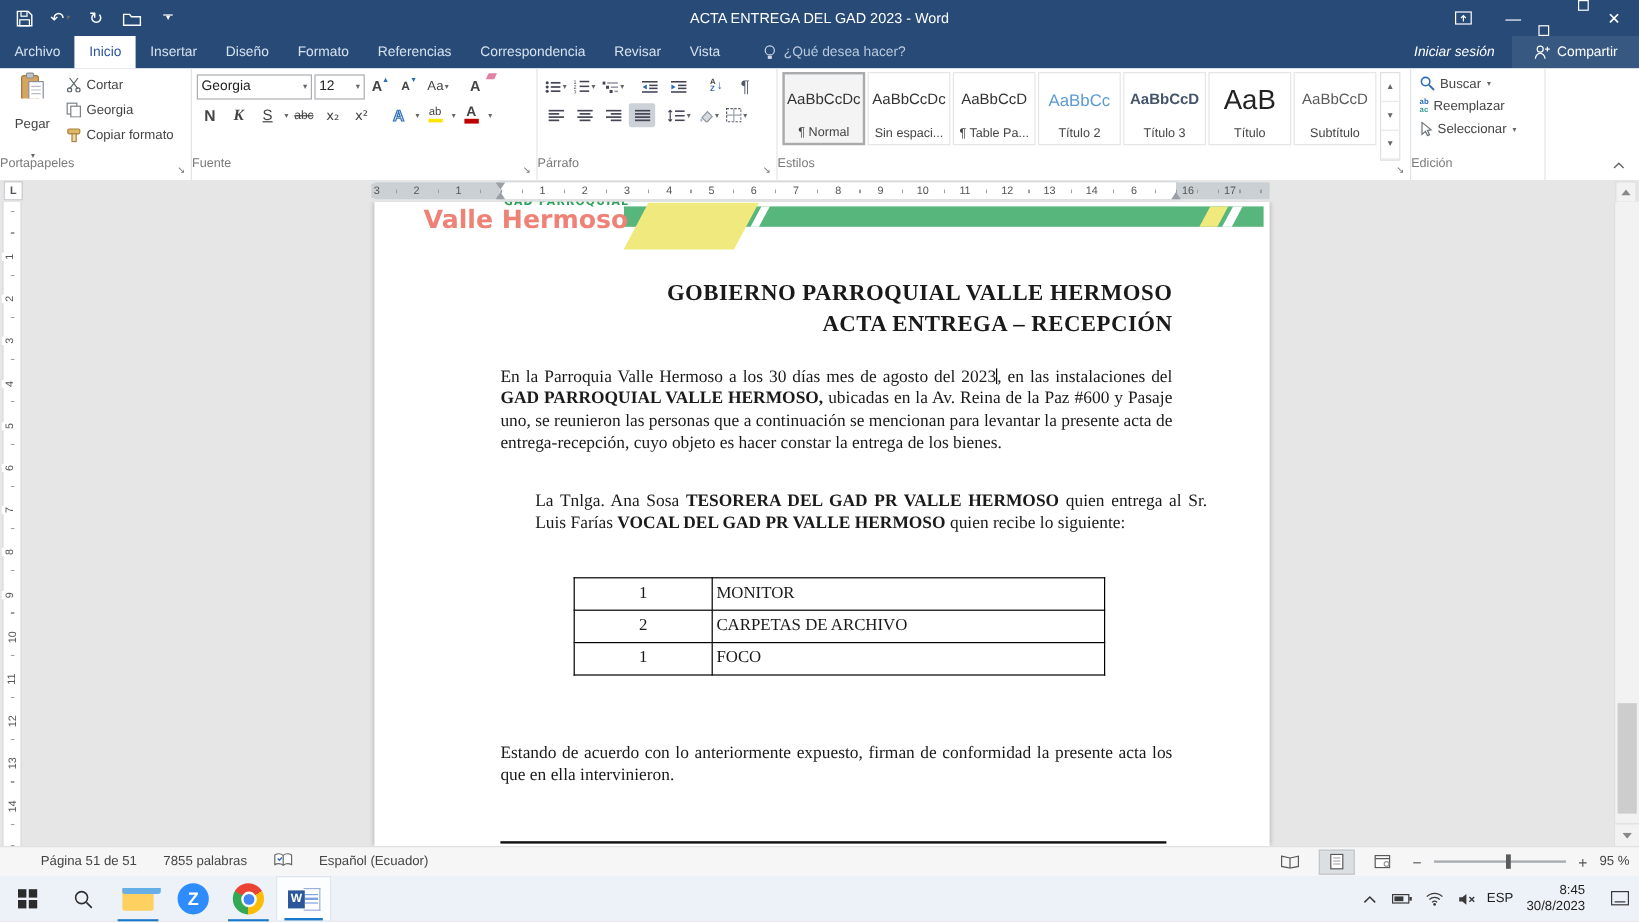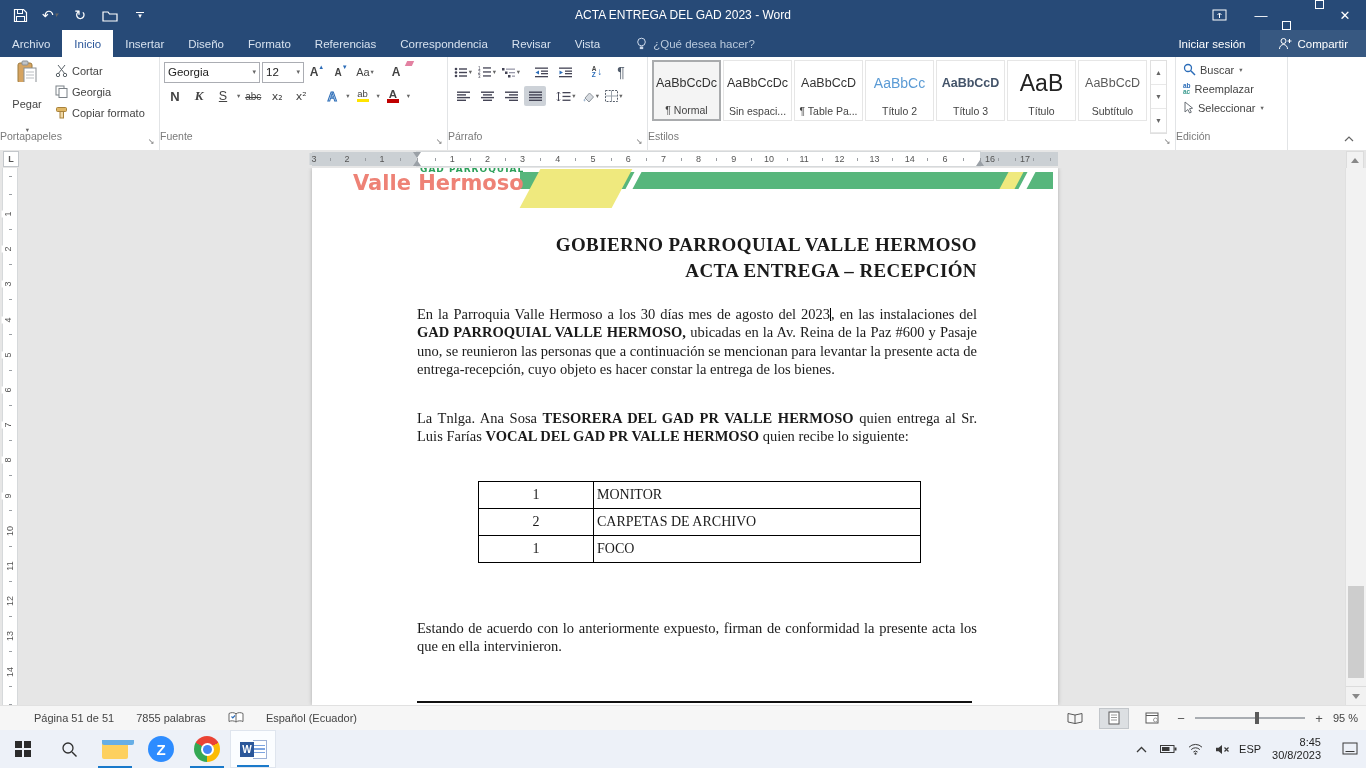--- a/index.html
+++ b/index.html
@@ -20,21 +20,21 @@
   .restore-ic i{position:absolute;width:7px;height:7px;border:1px solid #fff;}
   .restore-ic i:first-child{right:0;top:0;}
   .restore-ic i:last-child{left:0;bottom:0;background:#274a77;}
   
   .tabrow{position:absolute;left:0;top:30px;width:100%;height:27px;background:#274a77;
     display:flex;align-items:stretch;color:#d7e2ef;font-size:11.5px;}
   .tab{display:flex;align-items:center;padding:0 12px;}
   .tab.sel{background:#fff;color:#2b579a;}
   .tellme{display:flex;align-items:center;gap:6px;color:#b9c9dc;padding:0 10px;margin-left:14px;}
   .spacer{flex:1;}
-  .signin{display:flex;align-items:center;padding:0 14px;color:#fff;}
+  .signin{display:flex;align-items:center;padding:0 14px;color:#fff;font-style:italic;}
   .share{display:flex;align-items:center;gap:6px;background:rgba(255,255,255,.08);padding:0 18px;color:#fff;}
   
   .ribbon{position:absolute;left:0;top:57px;width:100%;height:93px;background:#fff;
     border-bottom:1px solid #d4d6d8;display:flex;font-size:11px;color:#444;}
   .group{position:relative;border-right:1px solid #e2e4e6;padding:3px 4px 16px 4px;box-sizing:border-box;}
   .glabel{position:absolute;left:0;right:0;bottom:8px;text-align:left;font-size:10.5px;color:#7a7a7a;}
   .launcher{position:absolute;right:3px;bottom:3px;width:10px;height:10px;font-size:8px;color:#777;
     line-height:10px;text-align:center;}
   .launcher::before{content:"↘";}
   .sbtn{display:flex;align-items:center;gap:4px;height:21px;padding:0 3px;white-space:nowrap;}
@@ -136,21 +136,21 @@
   .banner-w-gap{position:absolute;left:318px;top:4px;width:7px;height:17px;background:#fff;transform:skewX(-28deg);}
   .banner-y2{position:absolute;left:692px;top:4px;width:15px;height:17px;background:#efe97e;transform:skewX(-28deg);}
   .banner-w2{position:absolute;left:711px;top:4px;width:8px;height:17px;background:#fff;transform:skewX(-28deg);}
   .admin{position:absolute;left:105px;top:29px;width:590px;text-align:right;font-family:"Liberation Serif",serif;
     font-weight:bold;font-size:18px;letter-spacing:2px;color:#8c8c8c;}
   .doct{position:absolute;left:105px;width:560px;text-align:right;font-family:"Liberation Serif",serif;
     font-weight:bold;font-size:19px;letter-spacing:.4px;}
   .t1{top:66px;} .t2{top:92px;}
   .dpar{position:absolute;left:105px;width:560px;font-family:"Liberation Serif",serif;font-size:14.5px;
     line-height:18.3px;text-align:justify;margin:0;}
-  .dp1{top:137px;} .dp2{top:241px;} .dp3{top:451px;}
+  .dp1{top:137px;} .dp2{top:241px;margin-left:29px;} .dp3{top:451px;}
   .dpar .b{font-weight:bold;}
   .caret{display:inline-block;width:1px;height:13px;background:#000;vertical-align:-2px;}
   .doctable{position:absolute;left:166px;top:313px;border-collapse:collapse;
     font-family:"Liberation Serif",serif;font-size:14px;}
   .doctable th,.doctable td{border:1px solid #000;padding:0 3px;}
   .doctable th{background:#95b3d7;font-weight:bold;text-align:center;height:18px;}
   .doctable td{height:26px;}
   .doctable td.c0{width:108px;text-align:center;}
   .doctable td.c1,.doctable th.h1w{width:320px;text-align:left;}
   .sigline{position:absolute;left:105px;top:533px;width:555px;height:2px;background:#111;}

